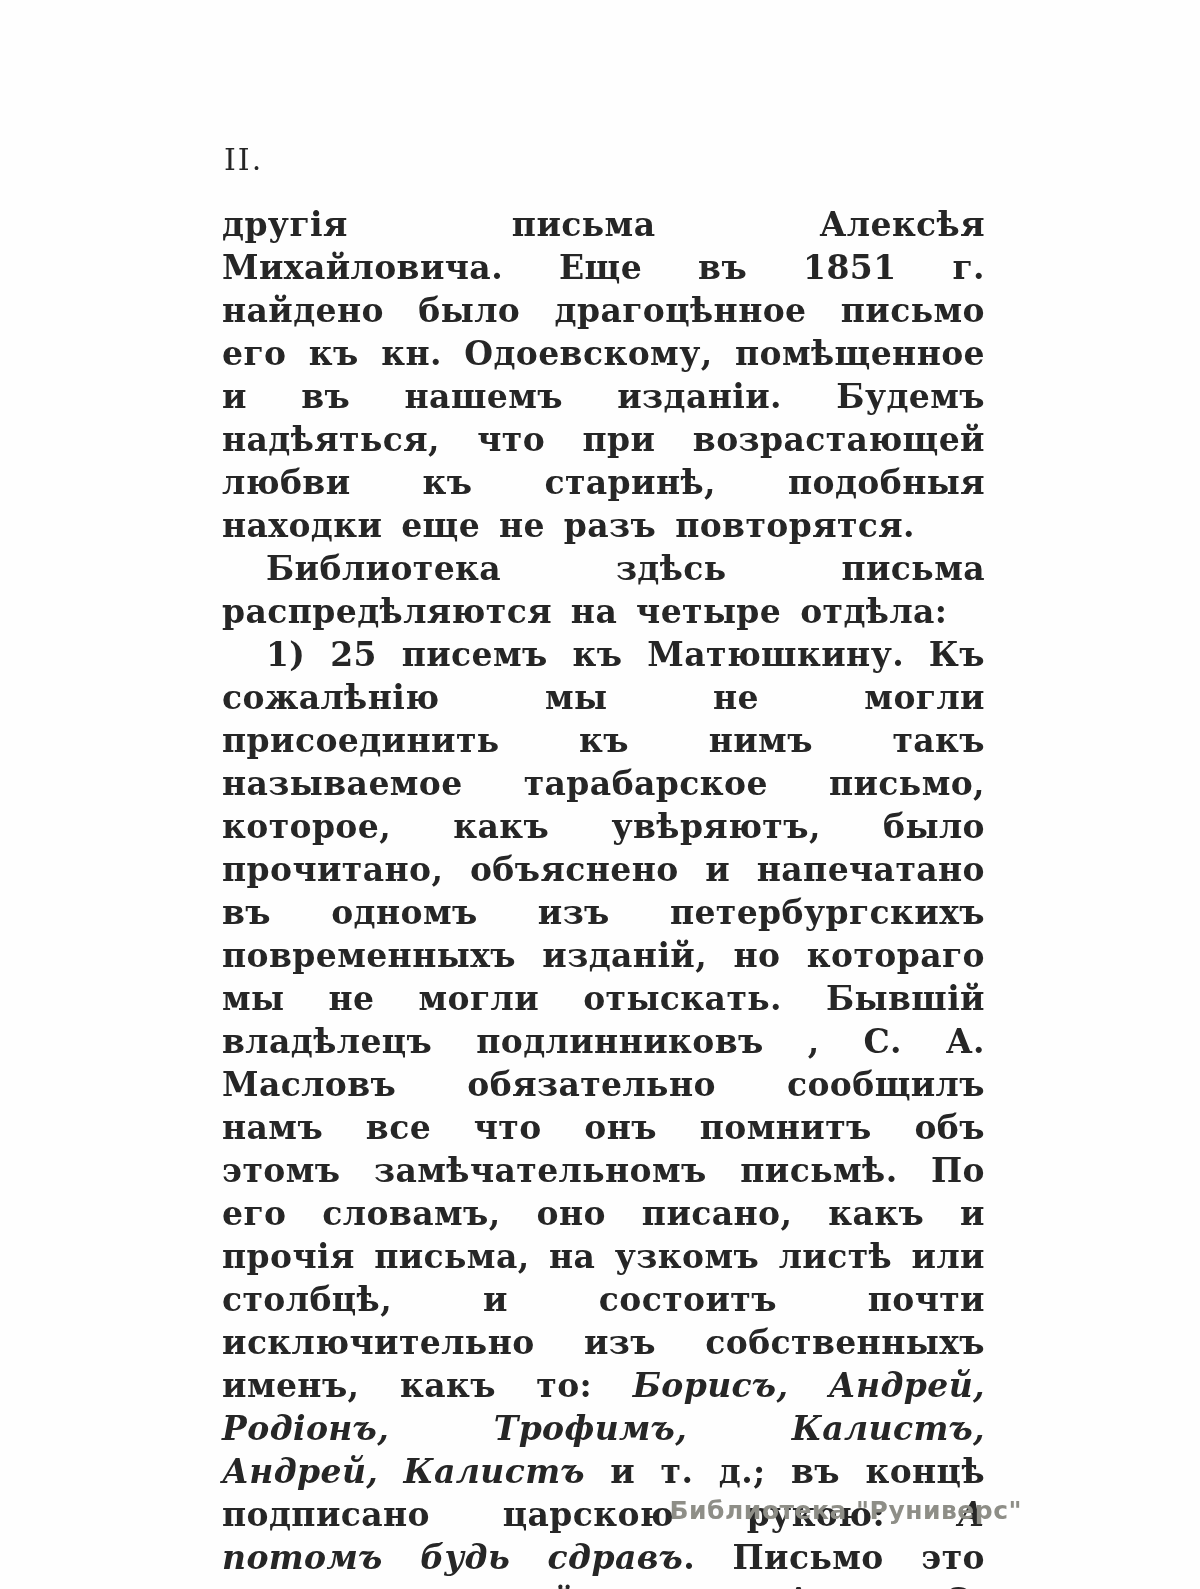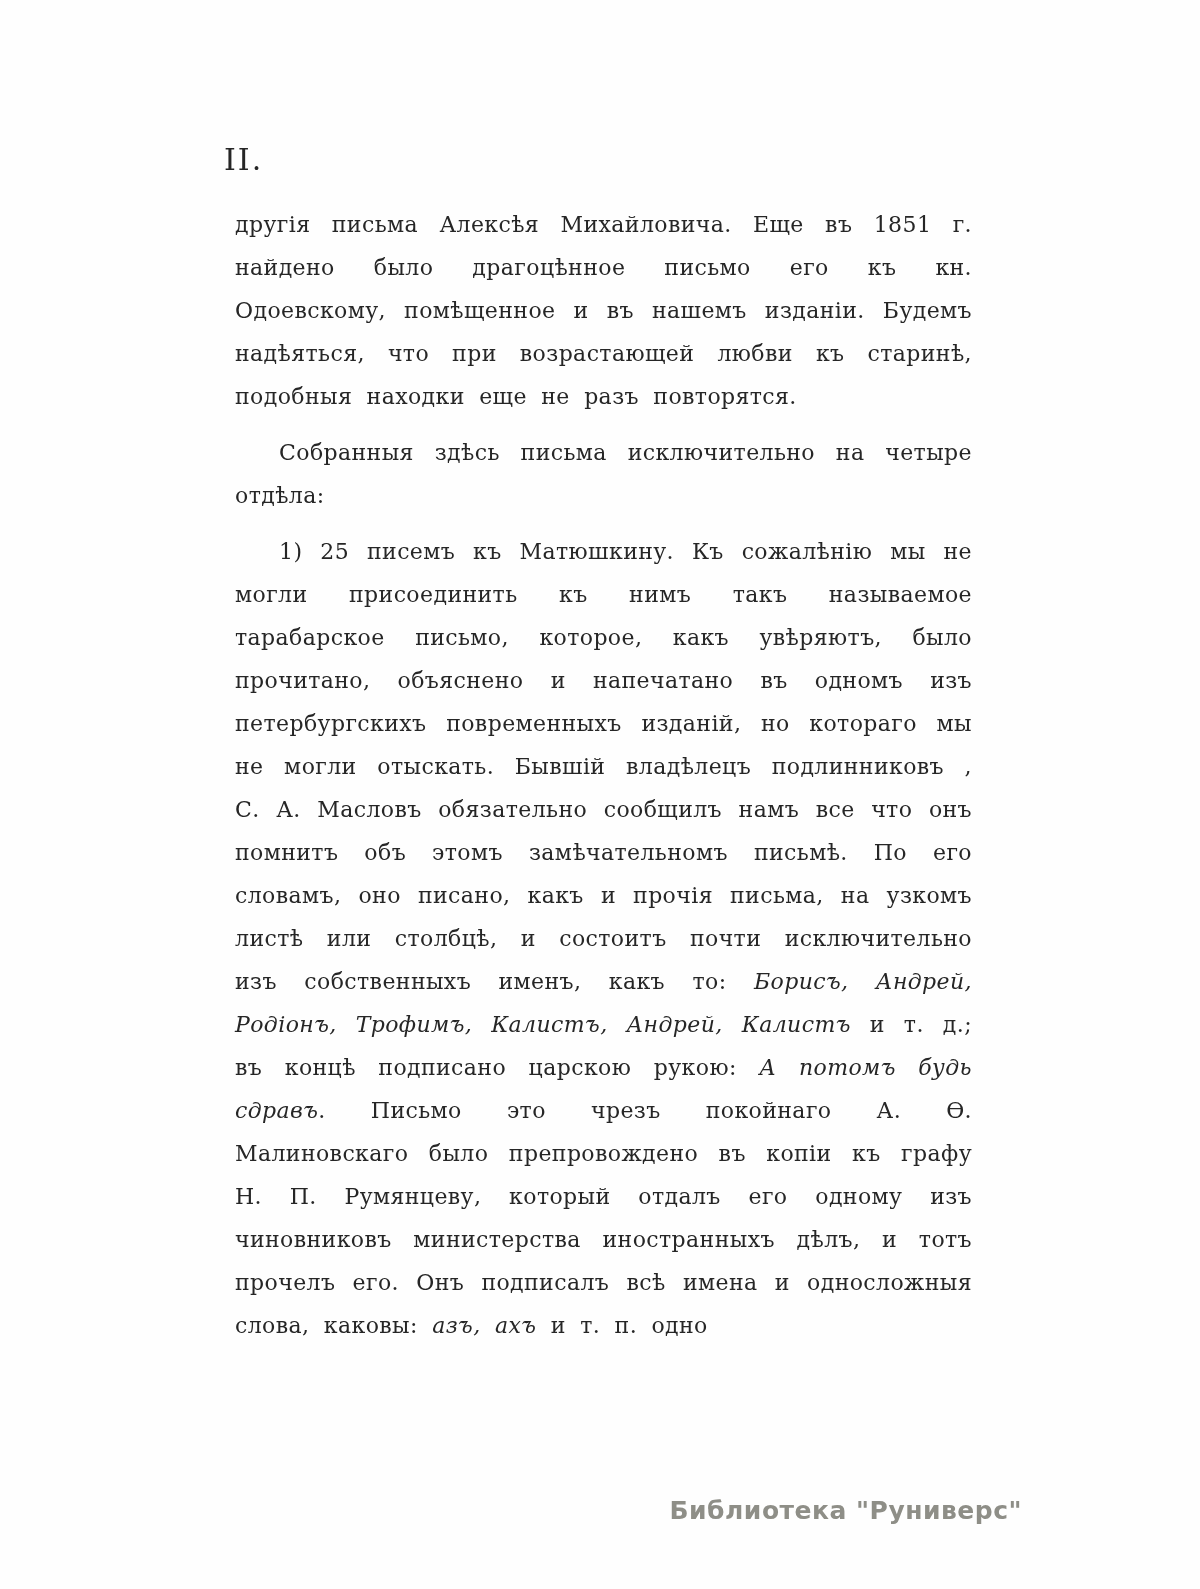--- a/index.html
+++ b/index.html
@@ -18,27 +18,28 @@
     color: #262626;
     font-family: "DejaVu Serif", serif;
   }
   .page-number {
     font-size: 30px;
     line-height: 34px;
     letter-spacing: 2px;
     margin: 17px 0 26px 2px;
   }
   .para {
-    margin: 13px;
-    font-size: 22px;
+    margin: 0;
+    font-size: 33px;
     line-height: 43px;
     text-align: justify;
     word-spacing: 7px;
     letter-spacing: 0.4px;
     text-indent: 44px;
+    font-weight: bold;
   }
   .para.no-indent {
     text-indent: 0;
   }
   .para i {
     font-style: italic;
   }
   .watermark {
     position: absolute;
     right: 178px;
@@ -52,19 +53,19 @@
 </style>
 </head>
 <body>
 
 <div class="page">
 
   <div class="page-number">II.</div>
 
   <p class="para no-indent">другія письма Алексѣя Михайловича. Еще въ 1851 г. найдено было драгоцѣнное письмо его къ кн. Одоевскому, помѣщенное и въ нашемъ изданіи. Будемъ надѣяться, что при возрастающей любви къ старинѣ, подобныя находки еще не разъ повторятся.</p>
 
-  <p class="para">Собранныя здѣсь письма исключительно на четыре отдѣла:</p>
+  <p class="para">Библиотека здѣсь письма распредѣляются на четыре отдѣла:</p>
 
   <p class="para"><span>1) 25 писемъ къ Матюшкину. Къ сожалѣнію мы не могли присоединить къ нимъ такъ называемое тарабарское письмо, которое, какъ увѣряютъ, было прочитано, объяснено и напечатано въ одномъ изъ петербургскихъ повременныхъ изданій, но котораго мы не могли отыскать. Бывшій владѣлецъ подлинниковъ , С. А. Масловъ обязательно сообщилъ намъ все что онъ помнитъ объ этомъ замѣчательномъ письмѣ. По его словамъ, оно писано, какъ и прочія письма, на узкомъ листѣ или столбцѣ, и состоитъ почти исключительно изъ собственныхъ именъ, какъ то: </span><i>Борисъ, Андрей, Родіонъ, Трофимъ, Калистъ, Андрей, Калистъ</i><span> и т. д.; въ концѣ подписано царскою рукою: </span><i>А потомъ будь сдравъ</i><span>. Письмо это чрезъ покойнаго А. Ѳ. Малиновскаго было препровождено въ копіи къ графу Н. П. Румянцеву, который отдалъ его одному изъ чиновниковъ министерства иностранныхъ дѣлъ, и тотъ прочелъ его. Онъ подписалъ всѣ имена и односложныя слова, каковы: </span><i>азъ, ахъ</i><span> и т. п. одно</span></p>
 
   <div class="watermark">Библиотека "Руниверс"</div>
 
 </div>
 
 </body></html>

